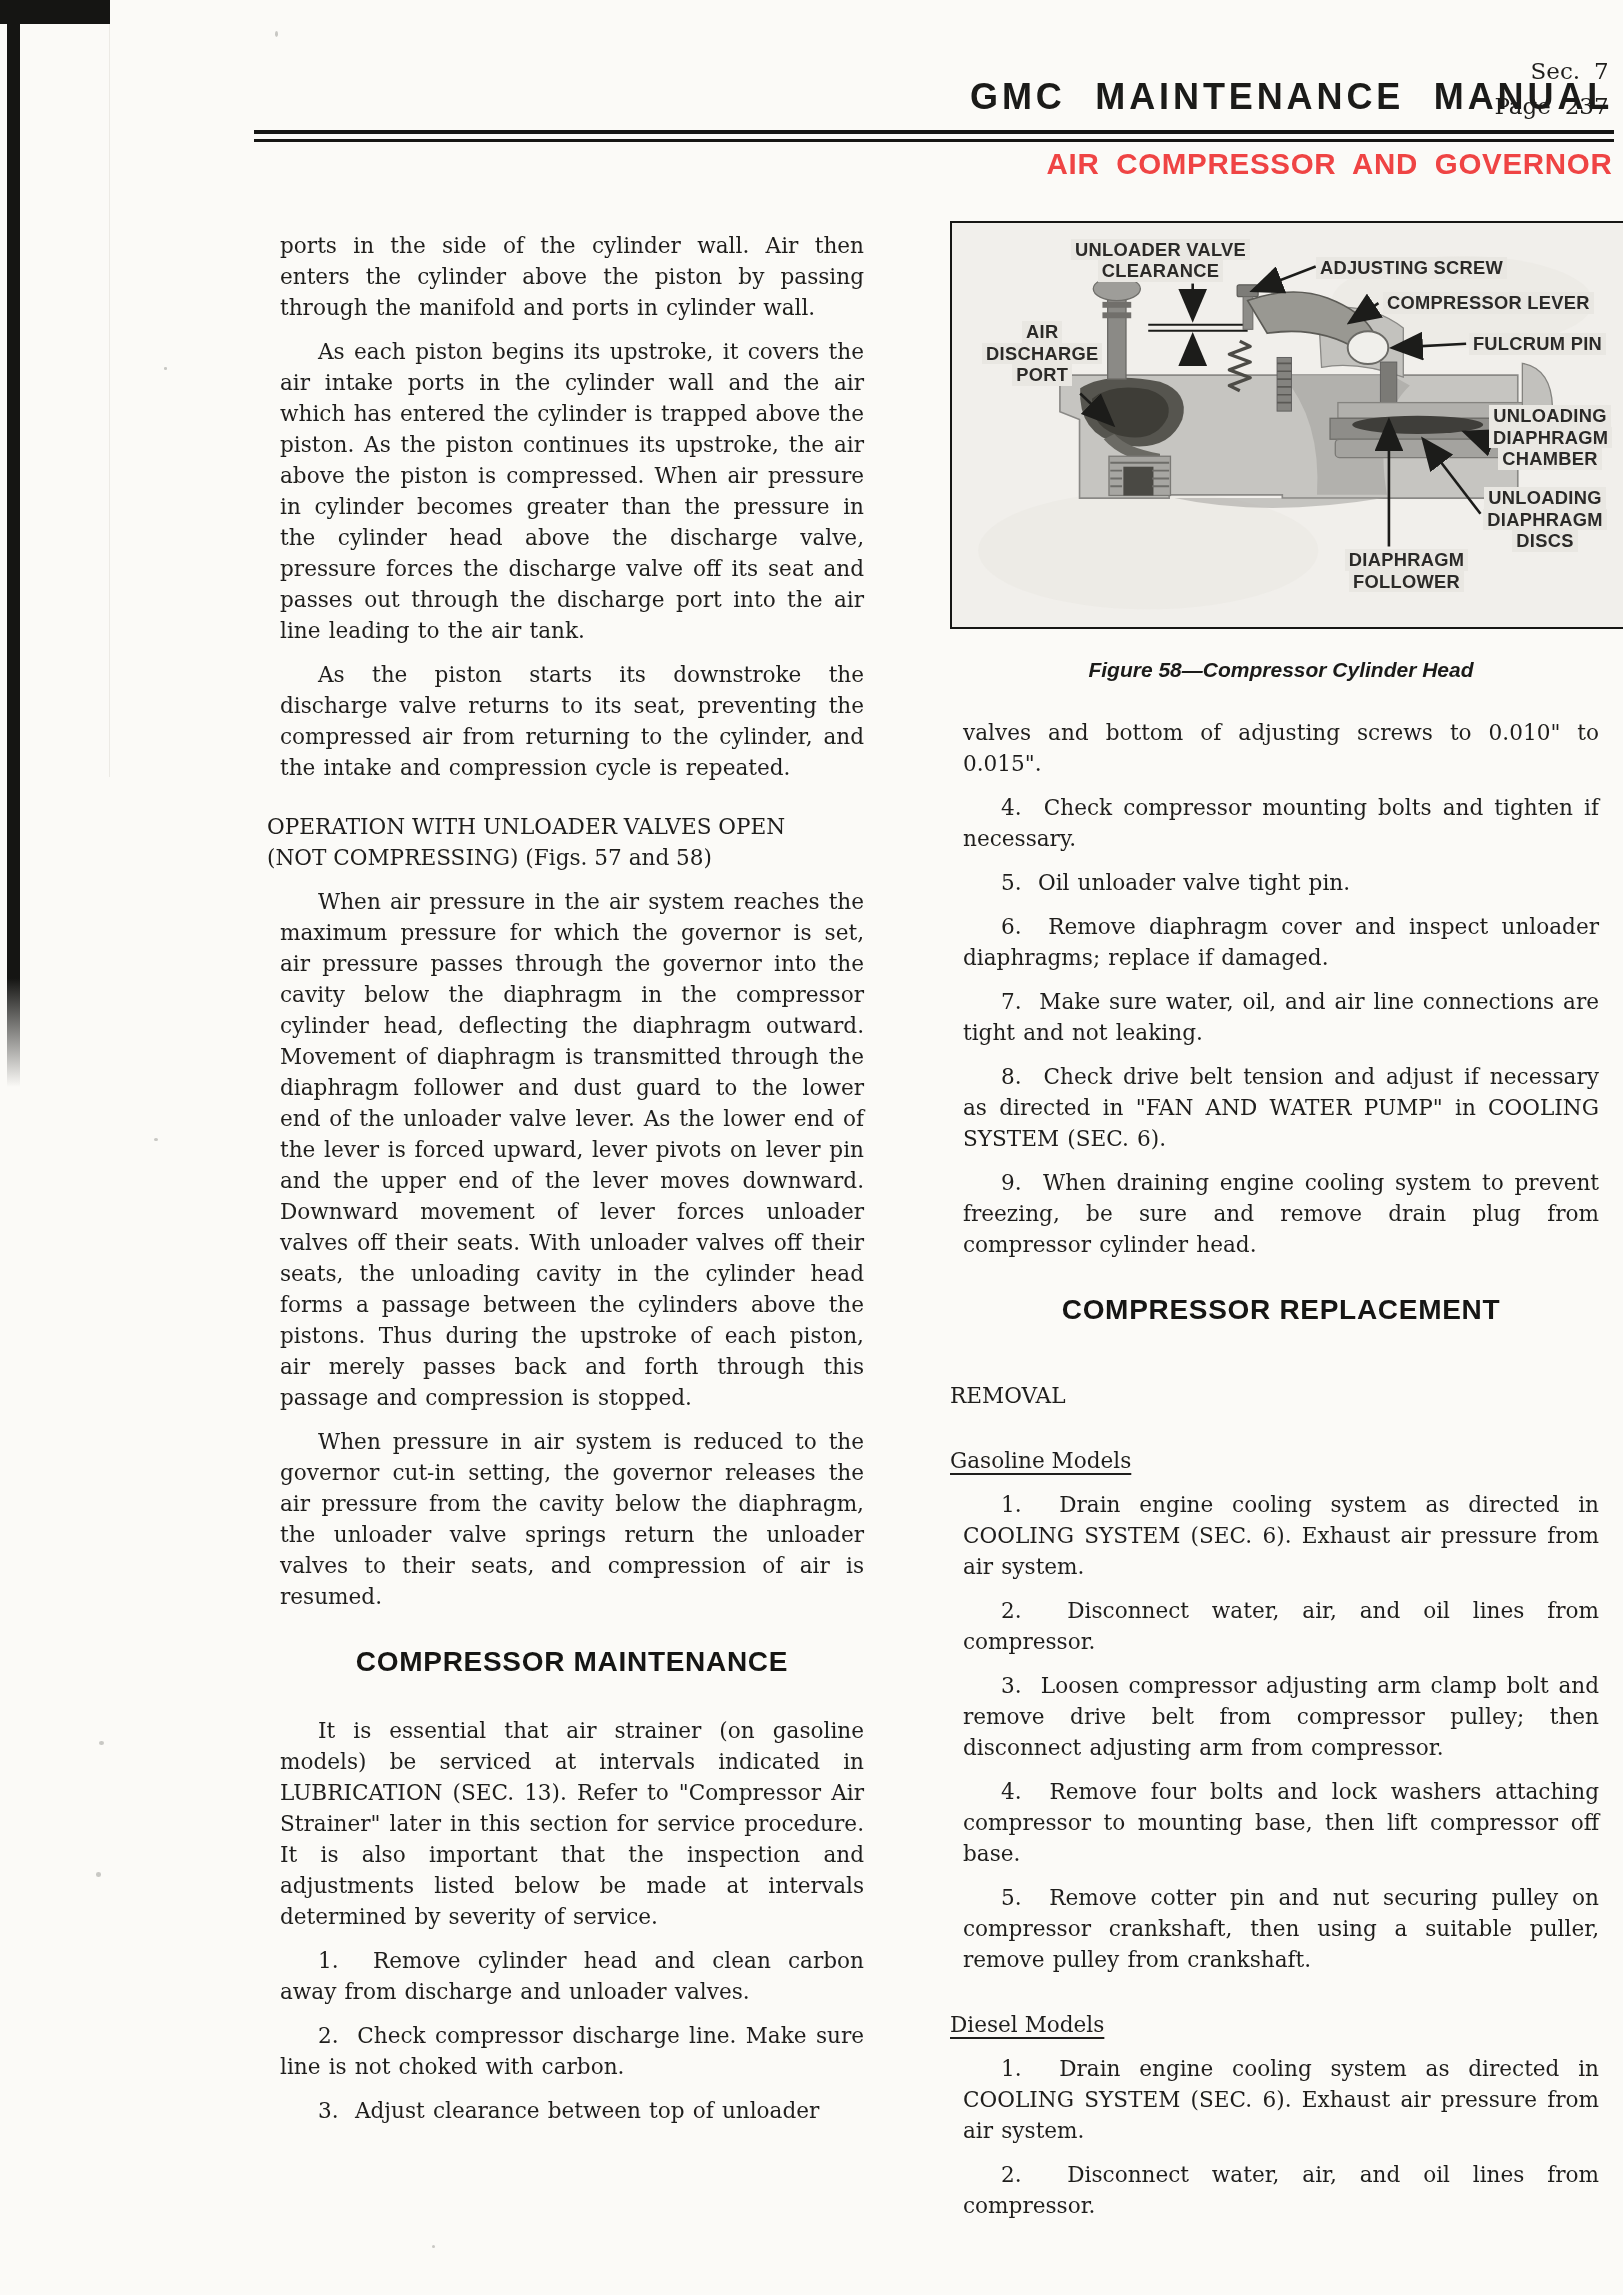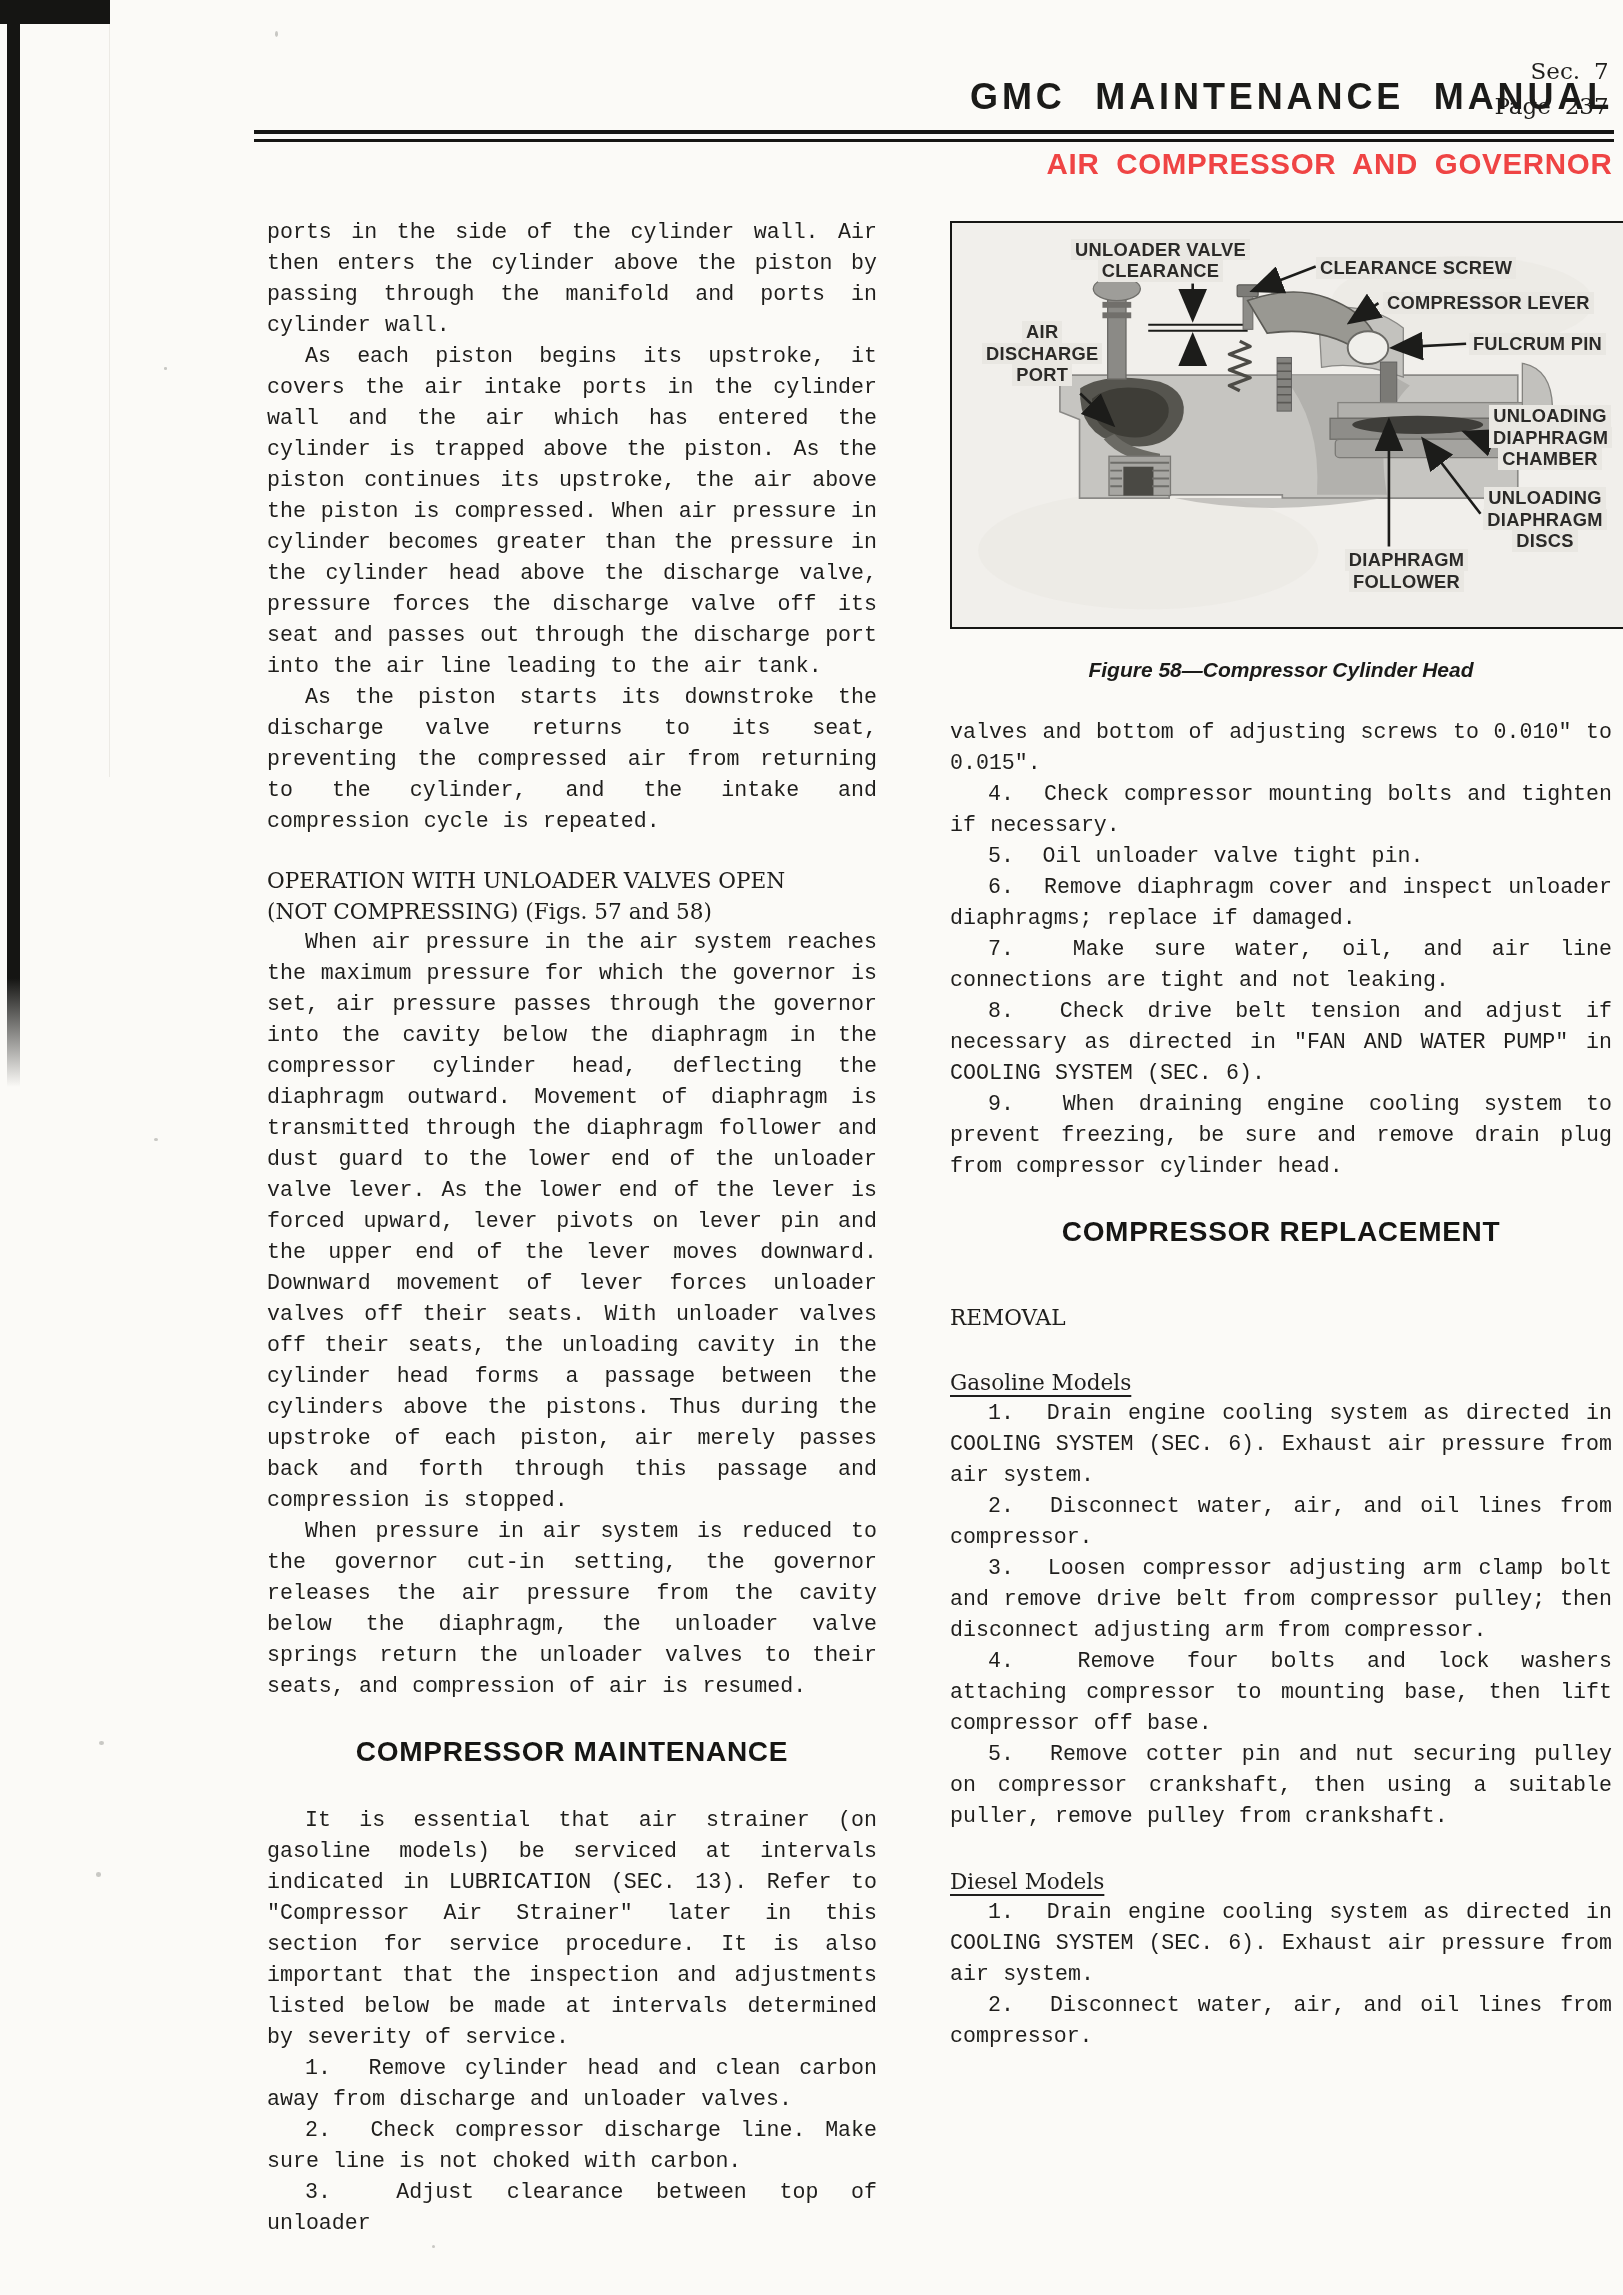--- a/index.html
+++ b/index.html
@@ -20,21 +20,21 @@
   .rule{position:absolute;left:254px;right:9.2px;background:#161614;}
   .rule1{top:130px;height:3.9px;}
   .rule2{top:139px;height:2.6px;}
   .chapter-title{position:absolute;right:10.5px;top:147px;text-align:right;
     font-family:"Liberation Sans",sans-serif;font-weight:bold;font-size:29.5px;color:#ef4444;
     letter-spacing:0.7px;word-spacing:7.9px;}
   
   .col{position:absolute;}
   #left-col{left:267px;width:610px;top:217px;}
   #right-col{left:950px;width:662px;top:221px;}
-  .body-text{margin:0;font-size:21.6px;line-height:31px;text-align:justify;word-spacing:1.3px;font-family:Liberation Mono, monospace;}
+  .body-text{margin:13px;font-size:21.6px;line-height:31px;text-align:justify;word-spacing:1.3px;}
   .indent{text-indent:38px;}
   .h-serif{margin:27.5px 0 0 0;font-size:21.6px;line-height:31px;}
   .h-sans{margin:34px 0 0 0;text-align:center;font-family:"Liberation Sans",sans-serif;
           font-weight:bold;font-size:28px;letter-spacing:0.7px;color:#161614;}
   .h-sans + .body-text{margin-top:37px;}
   .h-sans + .subhead{margin-top:54px;}
   .subhead{margin:0;font-size:21.6px;line-height:31px;}
   .models{margin:34px 0 0 0;font-size:21.6px;line-height:31px;
           text-decoration:underline;text-decoration-thickness:2px;text-underline-offset:5.2px;}
   
@@ -150,21 +150,21 @@
           <path d="M652,122 L610,150" marker-end="url(#ah)"></path>
           <path d="M786,184 L676,190" marker-end="url(#ah)"></path>
           <path d="M196,260 L244,306" marker-end="url(#ah)"></path>
           <path d="M818,332 L786,320" marker-end="url(#ah)"></path>
           <path d="M808,444 L722,332" marker-end="url(#ah)"></path>
           <path d="M668,494 L668,304" marker-end="url(#ah)"></path>
         </g>
       </svg>
       <div id="fig-labels">
           <div class="fig-label" style="left: 97px; top: 15.7px; width: 223px; text-align: center;"><span>UNLOADER VALVE</span><br><span>CLEARANCE</span></div>
-          <div class="fig-label" style="left: 364px; top: 34px; width: 236px; text-align: left;"><span>CLEARANCE SCREW</span></div>
+          <div class="fig-label" style="left: 364px; top: 34px; width: 236px; text-align: left;"><span>ADJUSTING SCREW</span></div>
           <div class="fig-label" style="left: 431px; top: 69px; width: 230px; text-align: left;"><span>COMPRESSOR LEVER</span></div>
           <div class="fig-label" style="left: 517px; top: 110px; width: 143px; text-align: left;"><span>FULCRUM PIN</span></div>
           <div class="fig-label" style="left: 18.3px; top: 98px; width: 144px; text-align: center;"><span>AIR</span><br><span>DISCHARGE</span><br><span>PORT</span></div>
           <div class="fig-label" style="left: 537px; top: 182px; width: 122px; text-align: center;"><span>UNLOADING</span><br><span>DIAPHRAGM</span><br><span>CHAMBER</span></div>
           <div class="fig-label" style="left: 531px; top: 264px; width: 124px; text-align: center;"><span>UNLOADING</span><br><span>DIAPHRAGM</span><br><span>DISCS</span></div>
           <div class="fig-label" style="left: 385px; top: 326px; width: 139px; text-align: center;"><span>DIAPHRAGM</span><br><span>FOLLOWER</span></div>
         </div>
       <span class="plate-code">TP 0617</span>
     </div>
     <div class="fig-caption">Figure 58—Compressor Cylinder Head</div>

